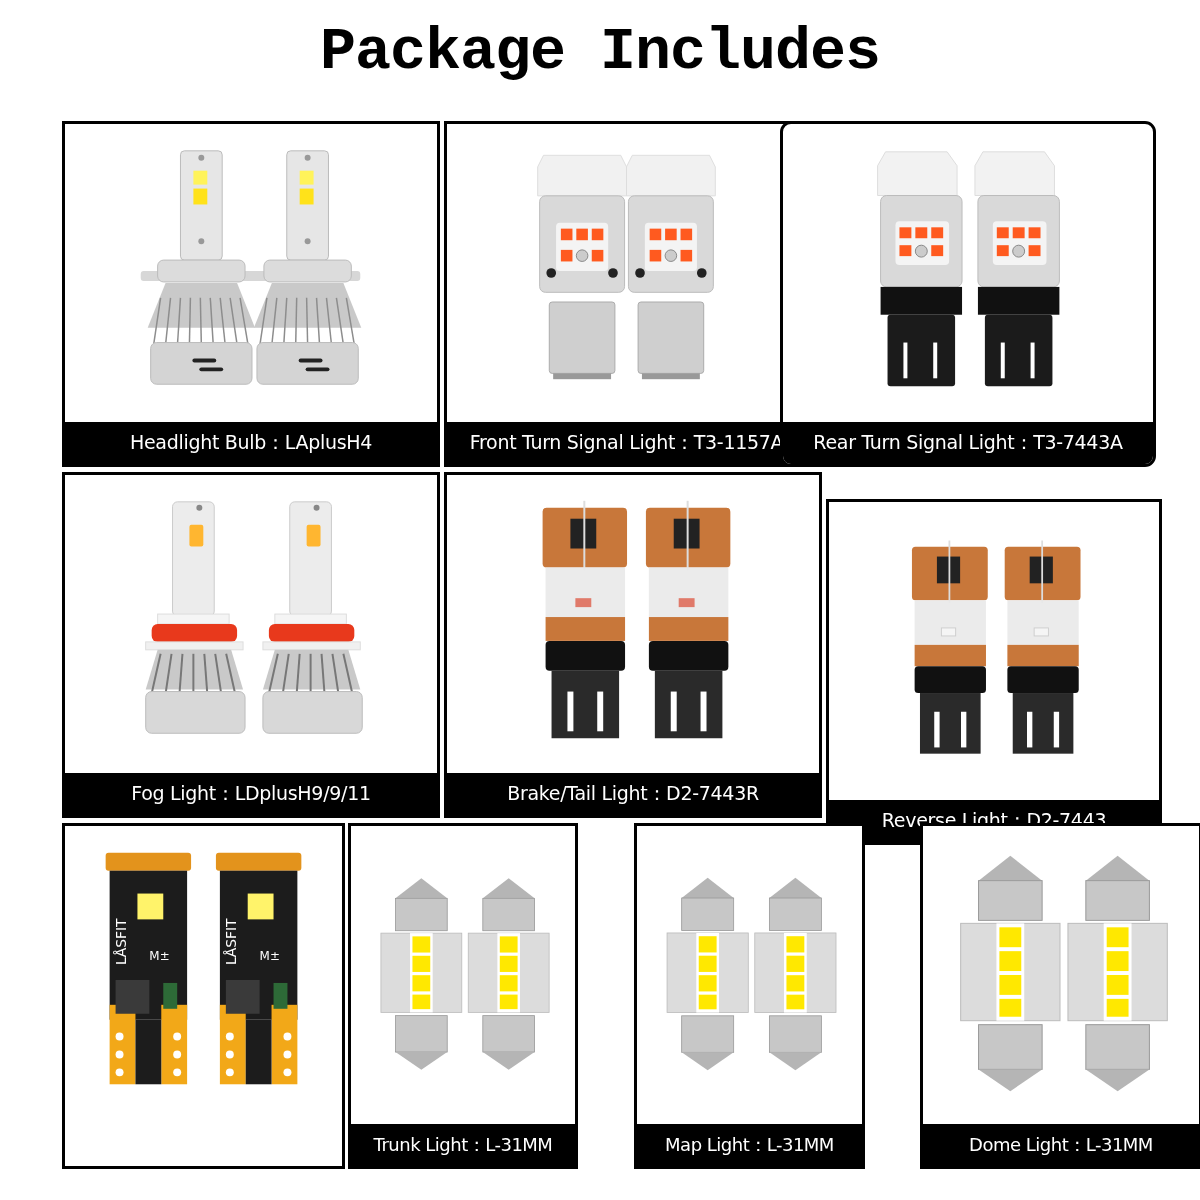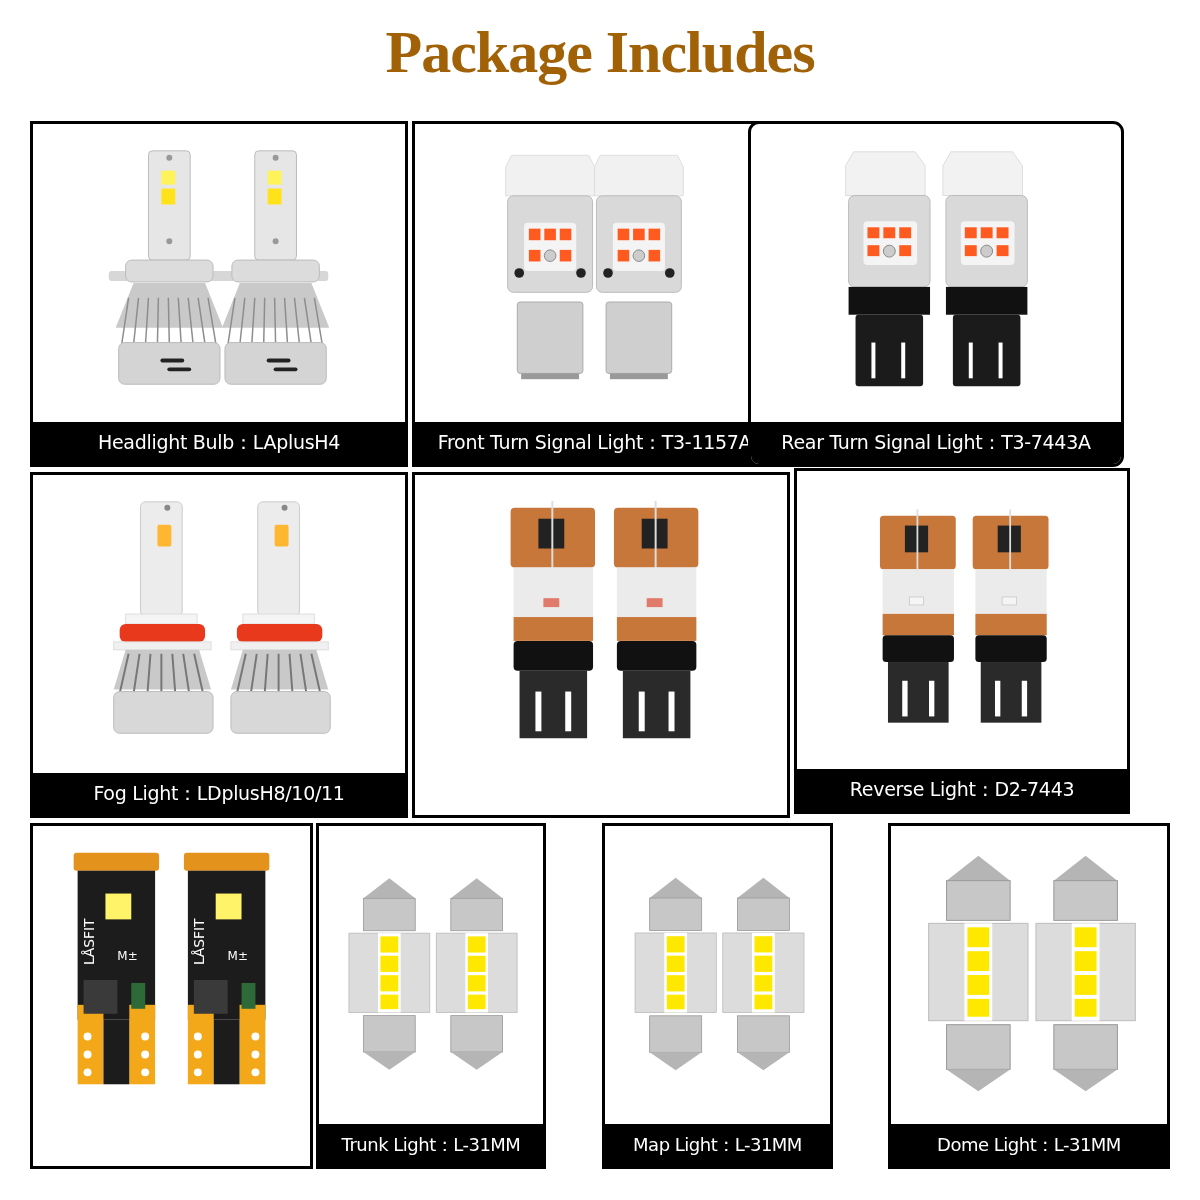--- a/index.html
+++ b/index.html
@@ -1,24 +1,24 @@
 <!DOCTYPE html>
 <html><head>
 <meta charset="utf-8">
 <style>
   * { box-sizing: border-box; margin: 0; padding: 0; }
   html, body { width: 1200px; height: 1200px; background: #ffffff; overflow: hidden; }
   body { position: relative; font-family: "Liberation Sans", "DejaVu Sans", sans-serif; }
   .title {
     position: absolute; left: 0; top: 18px; width: 1200px; text-align: center;
-    font-family: Liberation Serif, serif; font-weight: bold; font-size: 60px;
-    letter-spacing: -1px; color: #a16207;
+    font-family: Liberation Mono, monospace; font-weight: bold; font-size: 60px;
+    letter-spacing: -1px; color: #000000;
   }
   .cell {
-    position: absolute; border: 3px solid #000; background: #fff; overflow: hidden;
+    position: absolute; border: 3px solid #000; background: #fff; overflow: hidden; margin-left: 32px;
   }
   .cell .pic { position: absolute; left: 0; right: 0; top: 0; bottom: 40px; }
   .cell .pic svg { width: 100%; height: 100%; display: block; }
   .cell .label {
     position: absolute; left: 0; right: 0; bottom: 0; height: 42px; background: #000;
     color: #fff; font-family: "DejaVu Sans", sans-serif; font-size: 19px;
     display: flex; align-items: center; justify-content: center; white-space: nowrap;
     letter-spacing: -0.3px;
   }
   .cell.small .label { font-size: 18px; letter-spacing: -0.5px; }
@@ -127,44 +127,45 @@
             <line x1="128" y1="180" x2="128" y2="220"></line>
           <line x1="139" y1="180" x2="142" y2="220"></line>
             <line x1="150" y1="180" x2="156" y2="220"></line>
           <line x1="161" y1="180" x2="170" y2="220"></line>
         </g>
         <rect x="80" y="218" width="100" height="42" rx="6" fill="#d8d8d8" stroke="#bbb"></rect>
       </g>
       <use href="#h11" x="118"></use>
     </svg>
   </div>
-  <div class="label">Fog Light：LDplusH8/10/11</div>
+  <div class="label">Fog Light：LDplusH9/9/11</div>
 </div>
 
 <div class="cell" style="left:412px;top:472px;width:378px;height:346px;">
   <div class="pic">
     <svg viewBox="0 0 372 302">
       <g id="d2r">
         <rect x="95" y="33" width="85" height="60" rx="4" fill="#c8773a"></rect>
         <rect x="123" y="44" width="26" height="30" fill="#222"></rect>
         <line x1="137" y1="26" x2="137" y2="96" stroke="#ddd" stroke-width="2"></line>
         <rect x="98" y="93" width="80" height="50" fill="#e9e9e9" opacity="0.9"></rect>
         <rect x="128" y="124" width="16" height="9" fill="#e07a6a"></rect>
         <rect x="98" y="143" width="80" height="24" fill="#c8773a"></rect>
         <rect x="98" y="167" width="80" height="30" rx="4" fill="#111"></rect>
         <rect x="104" y="197" width="68" height="68" fill="#2a2a2a"></rect>
         <rect x="120" y="218" width="6" height="40" fill="#fff"></rect>
         <rect x="150" y="218" width="6" height="40" fill="#fff"></rect>
       </g>
       <use href="#d2r" x="104"></use>
     </svg>
   </div>
-</div>
-
-<div class="cell" style="left:794px;top:468px;width:336px;height:346px;text-decoration:underline;">
+  <div class="label">Brake/Tail Light：D2-7443R</div>
+</div>
+
+<div class="cell" style="left:794px;top:499px;width:336px;height:346px;text-decoration:underline;">
   <div class="pic">
     <svg viewBox="0 0 370 302">
       <g id="d2">
         <rect x="93" y="33" width="85" height="60" rx="4" fill="#c8773a"></rect>
         <rect x="121" y="44" width="26" height="30" fill="#222"></rect>
         <line x1="135" y1="26" x2="135" y2="96" stroke="#ddd" stroke-width="2"></line>
         <rect x="96" y="93" width="80" height="50" fill="#e9e9e9" opacity="0.9"></rect>
         <rect x="126" y="124" width="16" height="9" fill="#f5f5f5" stroke="#ccc"></rect>
         <rect x="96" y="143" width="80" height="24" fill="#c8773a"></rect>
         <rect x="96" y="167" width="80" height="30" rx="4" fill="#111"></rect>

